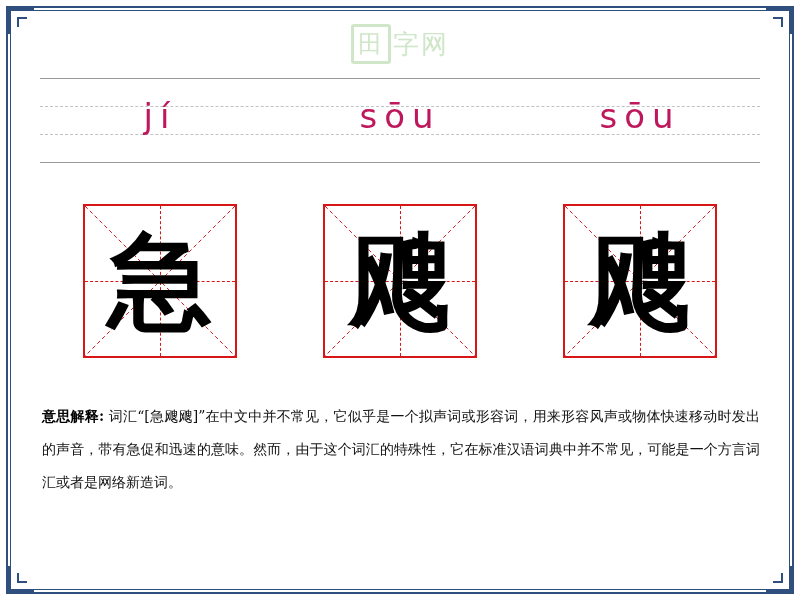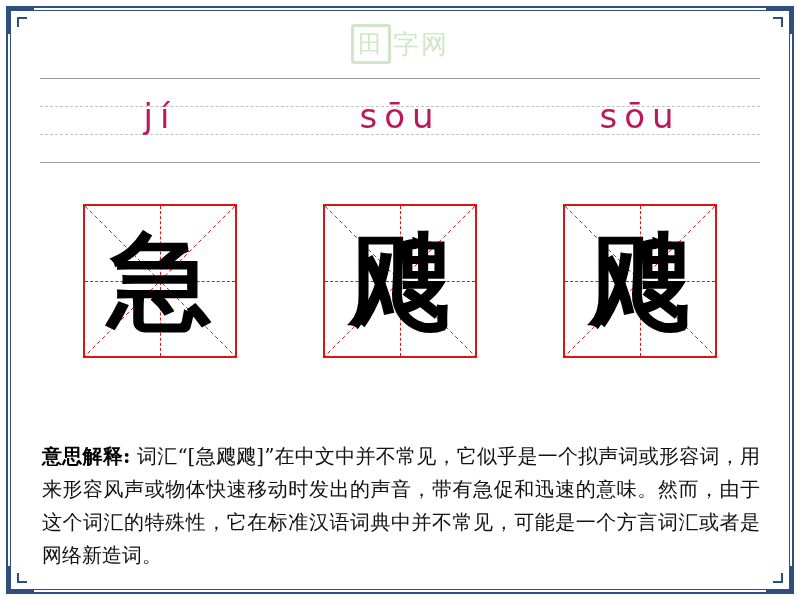--- a/index.html
+++ b/index.html
@@ -194,25 +194,24 @@
     font-weight: 700;
   }
 
   
   .explanation {
     position: absolute;
     left: 42px;
     right: 40px;
     top: 400px;
     font-family: "DejaVu Serif", serif;
-    font-size: 20px;
+    font-size: 14px;
     line-height: 33px;
     color: #111111;
     text-align: justify;
-    margin-top: 40px;
   }
   .explanation .label {
     font-weight: 700;
     color: #000000;
   }
 </style>
 </head>
 <body>
 
 <div class="page">

